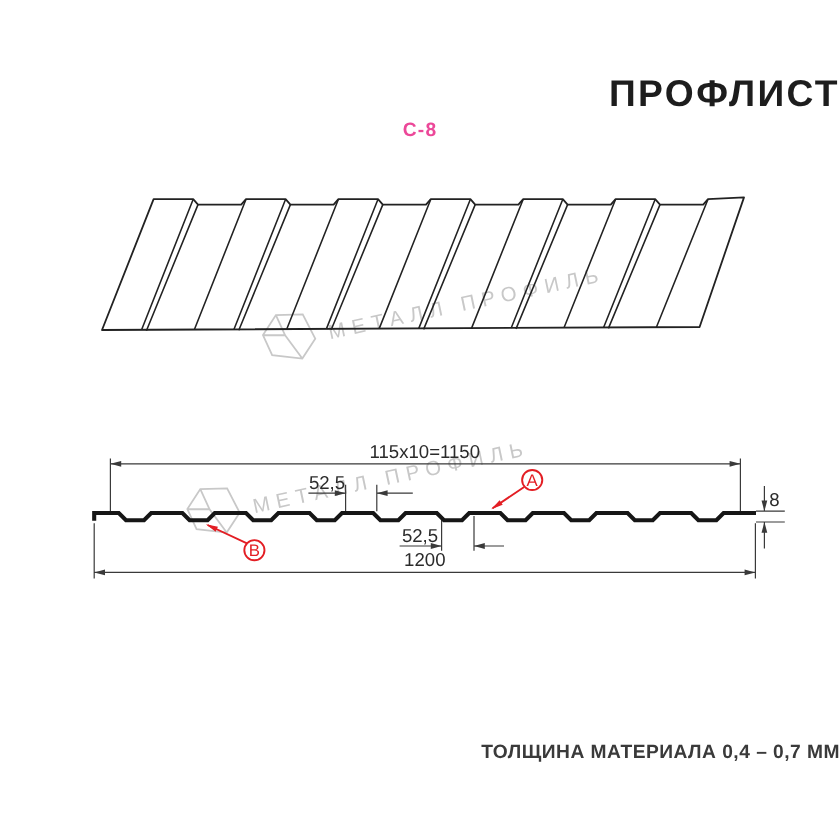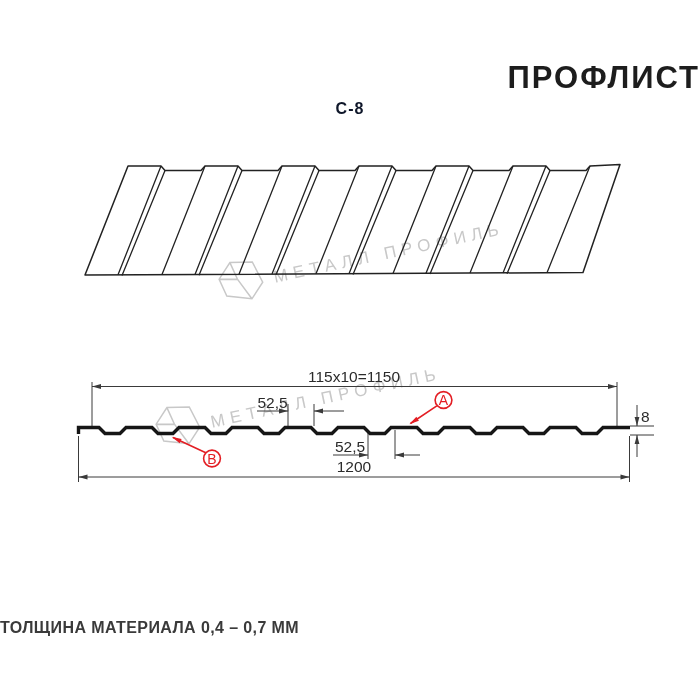--- a/index.html
+++ b/index.html
@@ -1,22 +1,22 @@
 <!DOCTYPE html>
 <html><head>
 <meta charset="utf-8">
 <style>
   html,body{margin:0;padding:0;background:#ffffff;}
   .page{position:relative;width:700px;height:700px;background:#fff;overflow:hidden;
         font-family:"Liberation Sans",sans-serif;}
   .page-title{position:absolute;top:62px;left:0;width:700px;text-align:right;
         font-size:31px;font-weight:bold;letter-spacing:2px;color:#1d1d1d;line-height:1;}
   .page-subtitle{position:absolute;top:101px;left:0;width:700px;text-align:center;
-        font-size:16px;font-weight:bold;letter-spacing:1px;color:#0f172a;line-height:1;}
-  .footer-note{position:absolute;top:620px;left:0;width:700px;text-align:left;
+        font-size:16px;font-weight:bold;letter-spacing:1px;color:#ec4899;line-height:1;}
+  .footer-note{position:absolute;top:620px;left:0;width:700px;text-align:right;
         font-size:16px;font-weight:bold;letter-spacing:.4px;color:#3a3a3a;line-height:1;}
   svg{position:absolute;top:0;left:0;}
   .dim-text{font-family:"Liberation Sans",sans-serif;font-size:15.5px;fill:#2b2b2b;}
   .red-text{font-family:"Liberation Sans",sans-serif;font-size:14px;fill:#e31e24;}
   .wm-text{font-family:"Liberation Sans",sans-serif;font-size:17px;letter-spacing:5.5px;
         fill:#c8c8c8;}
 </style>
 </head>
 <body>
 

